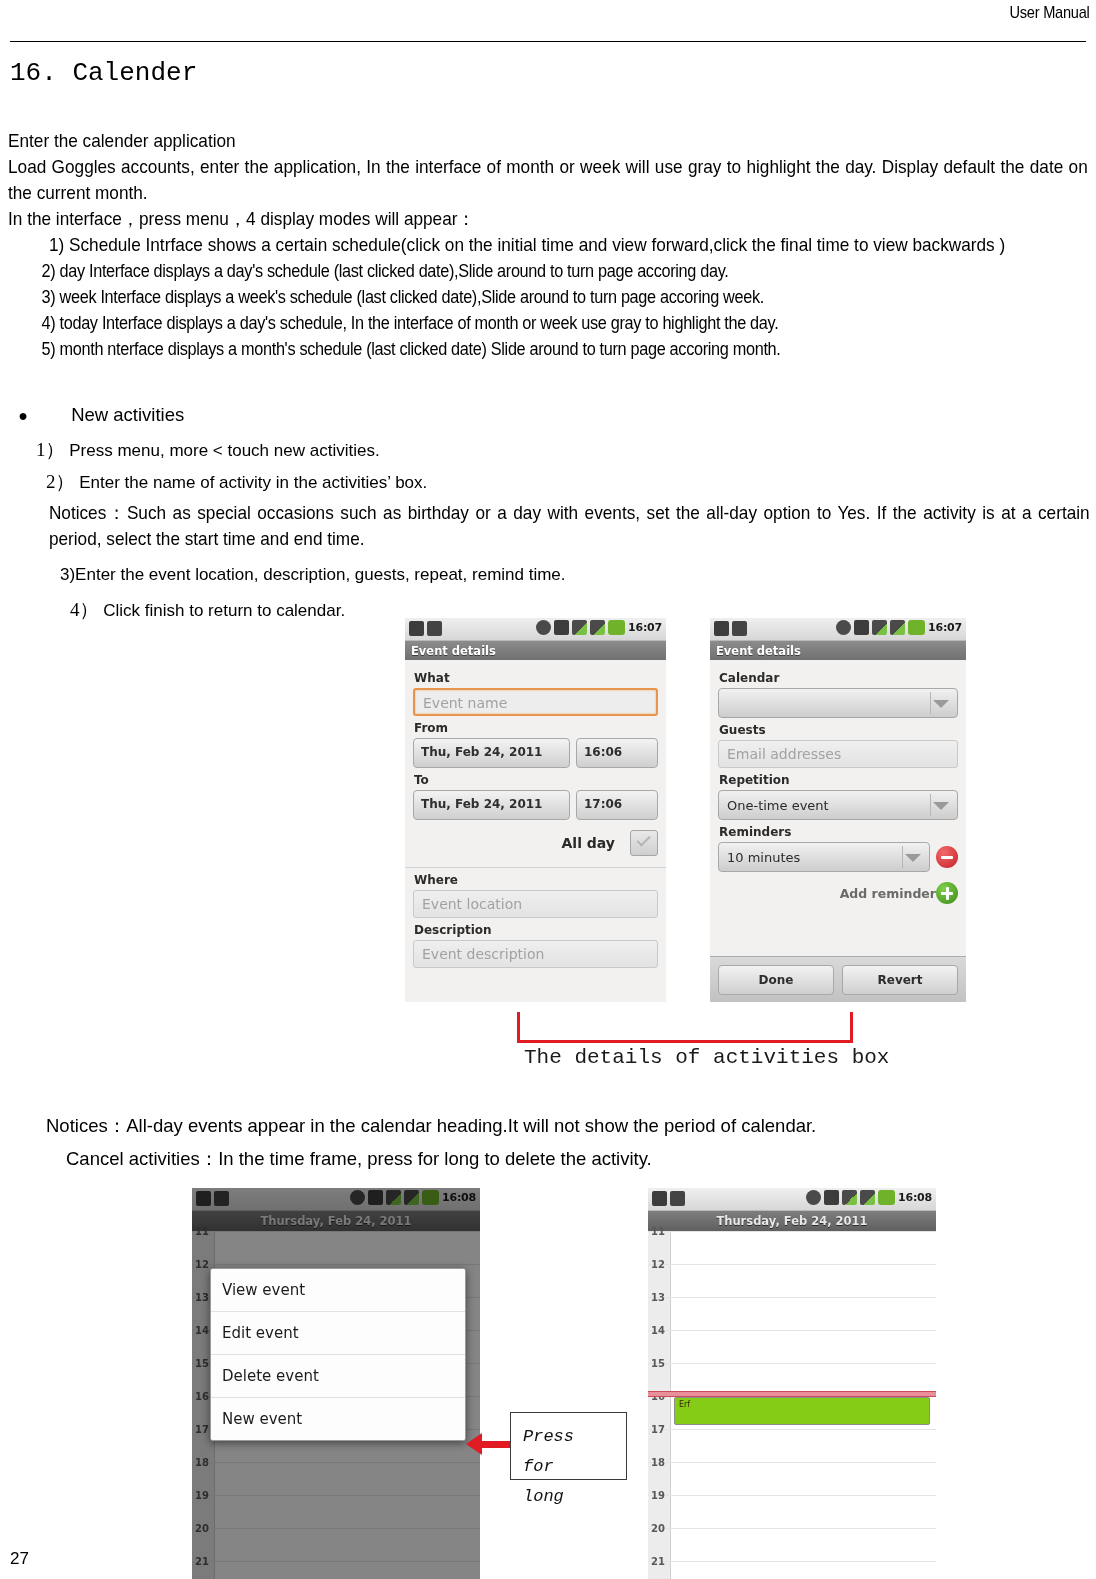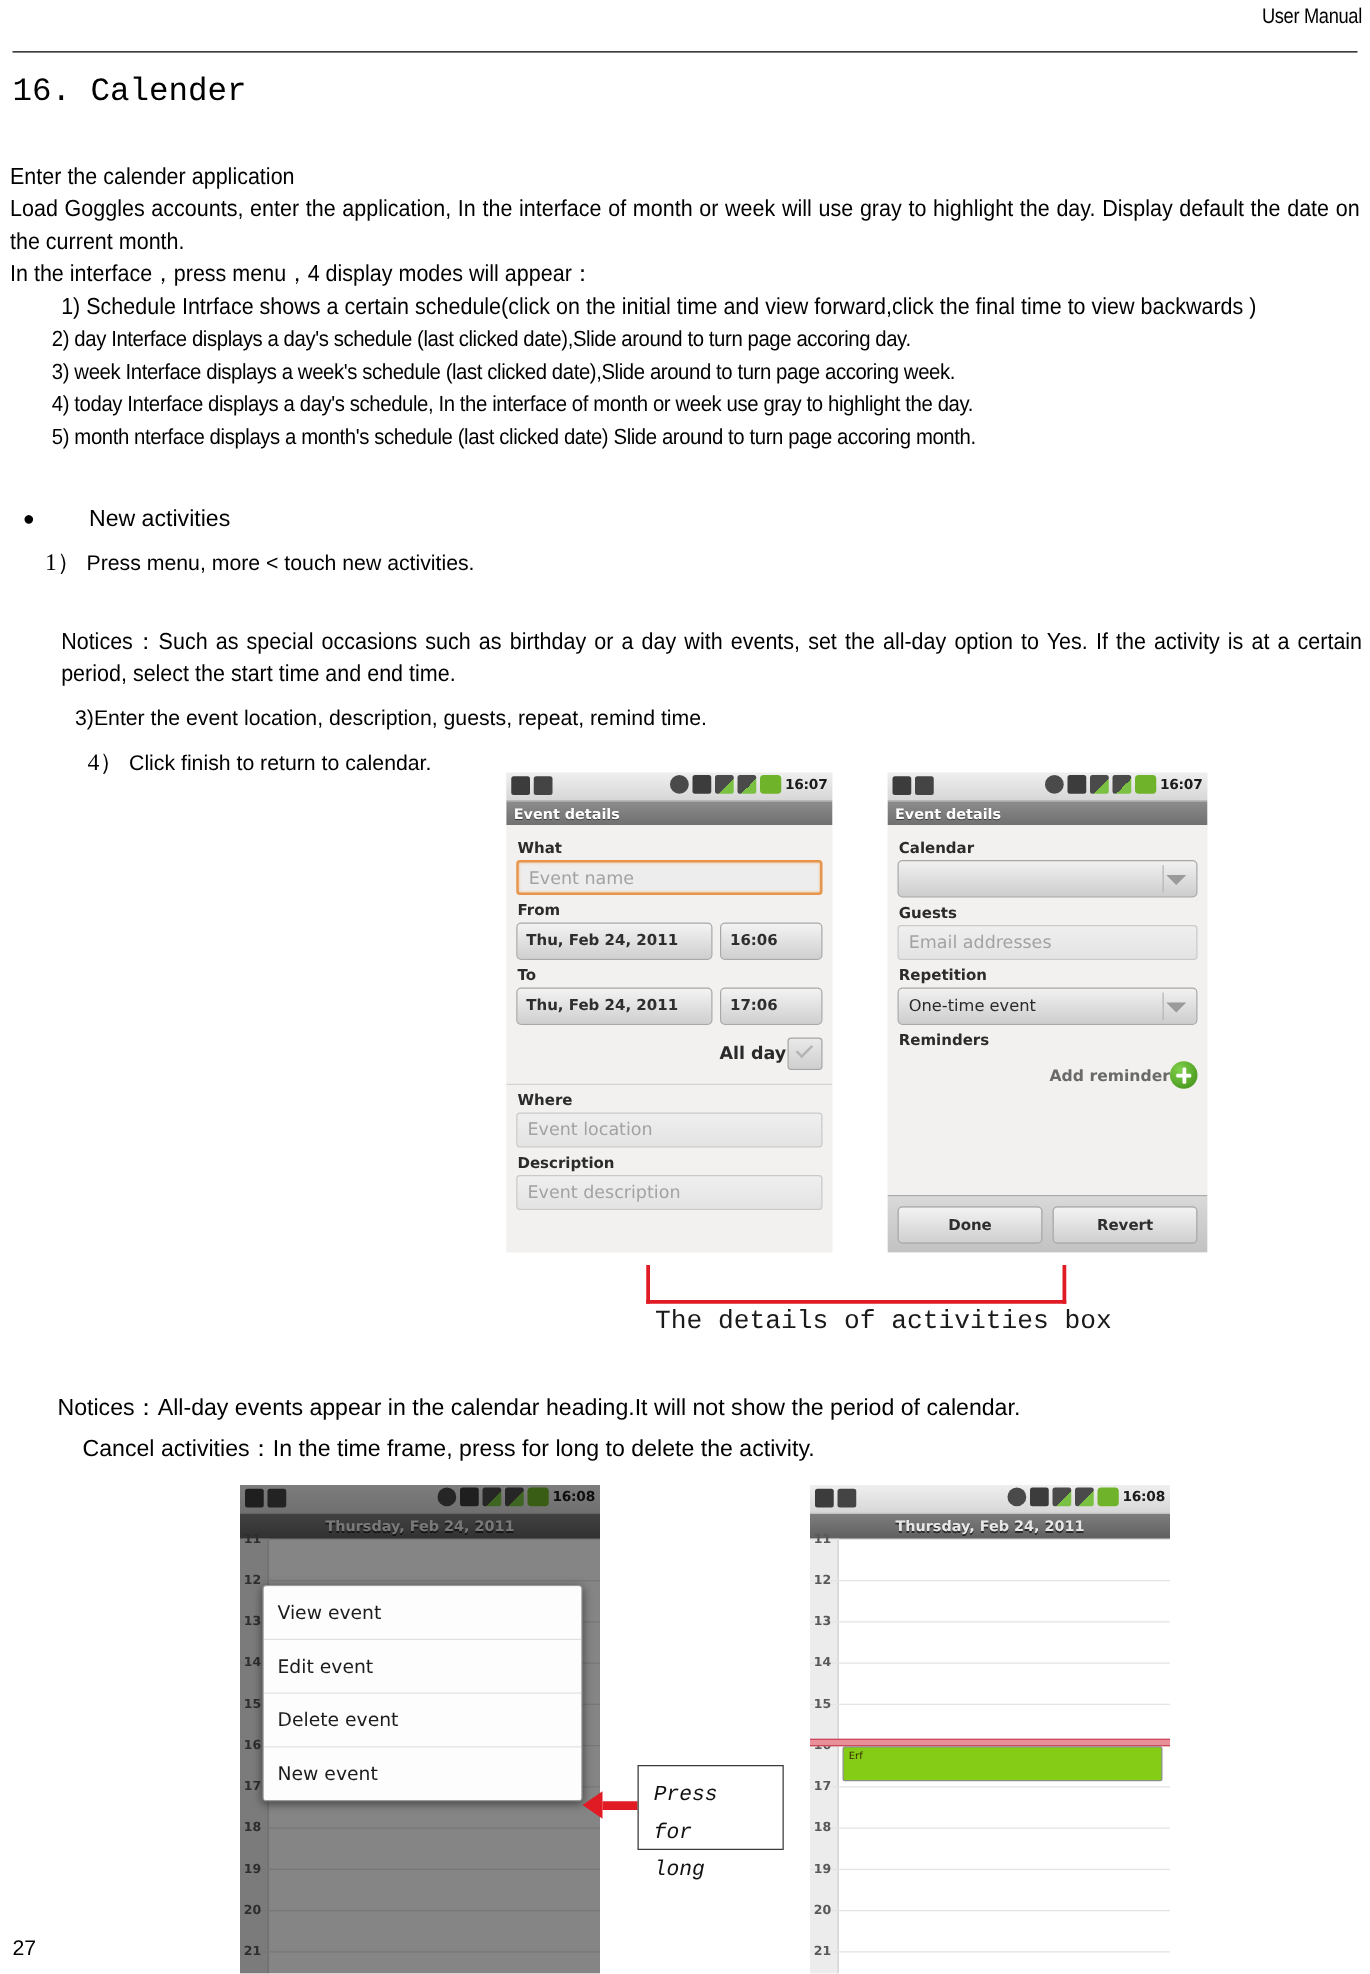--- a/index.html
+++ b/index.html
@@ -200,21 +200,21 @@
     box-sizing: border-box;
     height: 30px;
     white-space: nowrap;
   }
   .gbtn.date { flex: 1 1 auto; }
   .gbtn.time { width: 82px; }
   .allday-row {
     display: flex;
     align-items: center;
     justify-content: flex-end;
-    gap: 1px;
+    gap: 15px;
     margin-top: 10px;
   }
   .allday-lbl { font-size: 14px; font-weight: bold; color: #2a2a2a; }
   .chk {
     width: 26px; height: 24px;
     border: 1px solid #a5a5a5;
     border-radius: 3px;
     background: linear-gradient(#e9e9e9, #cfcfcf);
     position: relative;
   }
@@ -484,20 +484,24 @@
   <div class="bullet-row" style="top:404px;">
     <span class="bullet-dot">●</span>
     <span style="padding-left:28px;">New activities</span>
   </div>
 
   <div class="bullet-row" style="top:437px;font-size:17px;">
     <span class="roman" style="padding-left:28px;">1）</span>
     <span>Press menu, more &lt; touch new activities.</span>
   </div>
 
+  <div class="bullet-row" style="top:469px;font-size:17px;">
+    <span class="roman" style="padding-left:38px;">2）</span>
+    <span>Enter the name of activity in the activities’ box.</span>
+  </div>
 
   <div class="body-text" style="top:500px;">
     <p class="p-just ind-hang">Notices：Such as special occasions such as birthday or a day with events, set the all-day option to Yes. If the activity is at a certain time period, select the start time and end time.</p>
   </div>
 
   <div class="bullet-row" style="top:565px;font-size:17px;">
     <span style="padding-left:52px;">3)Enter the event location, description, guests, repeat, remind time.</span>
   </div>
 
   <div class="bullet-row" style="top:597px;font-size:17px;">
@@ -586,20 +590,28 @@
       <div class="txtfield">Email addresses</div>
 
       <div class="fld-label">Repetition</div>
       <div class="spinner">
         <span>One-time event</span>
         <span class="vline"></span>
         <span class="caret"></span>
       </div>
 
       <div class="fld-label">Reminders</div>
+      <div class="rem-row">
+        <div class="spinner">
+          <span>10 minutes</span>
+          <span class="vline"></span>
+          <span class="caret"></span>
+        </div>
+        <span class="circ minus"></span>
+      </div>
 
       <div class="addrem-row">
         <span class="addrem-lbl">Add reminder</span>
         <span class="circ plus"></span>
       </div>
     </div>
 
     <div class="bottombar">
       <div class="gbtn">Done</div>
       <div class="gbtn">Revert</div>

